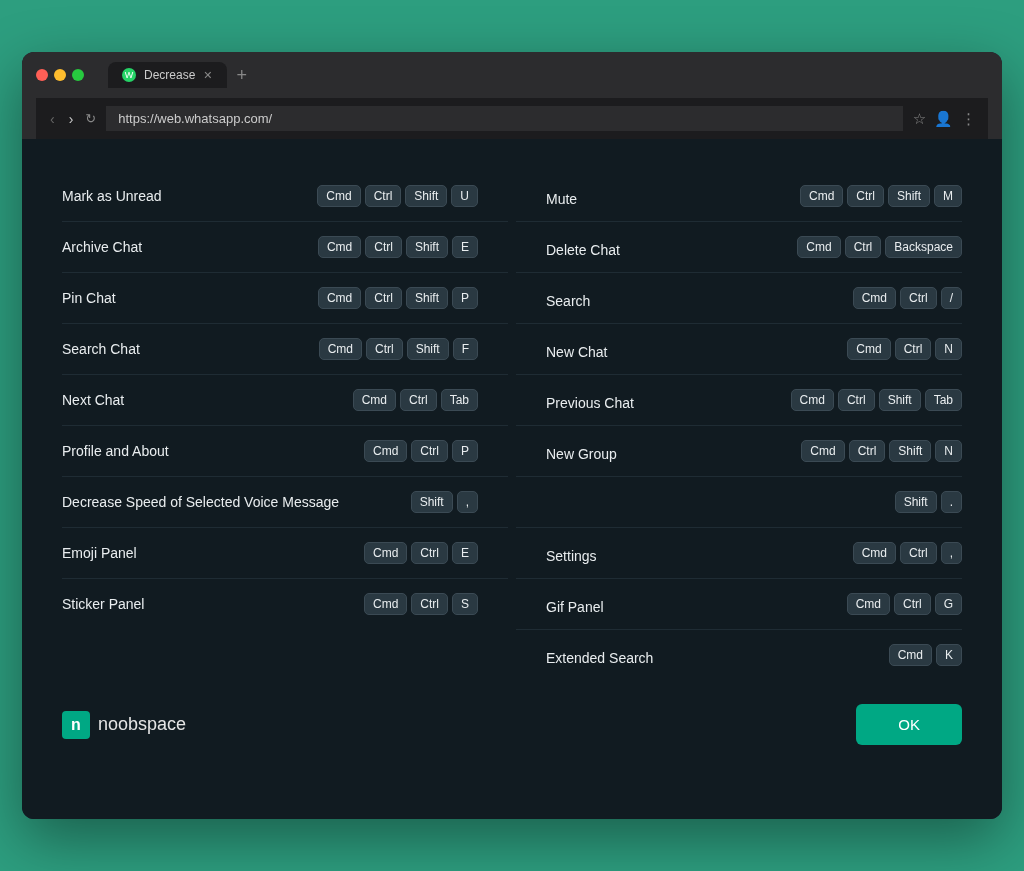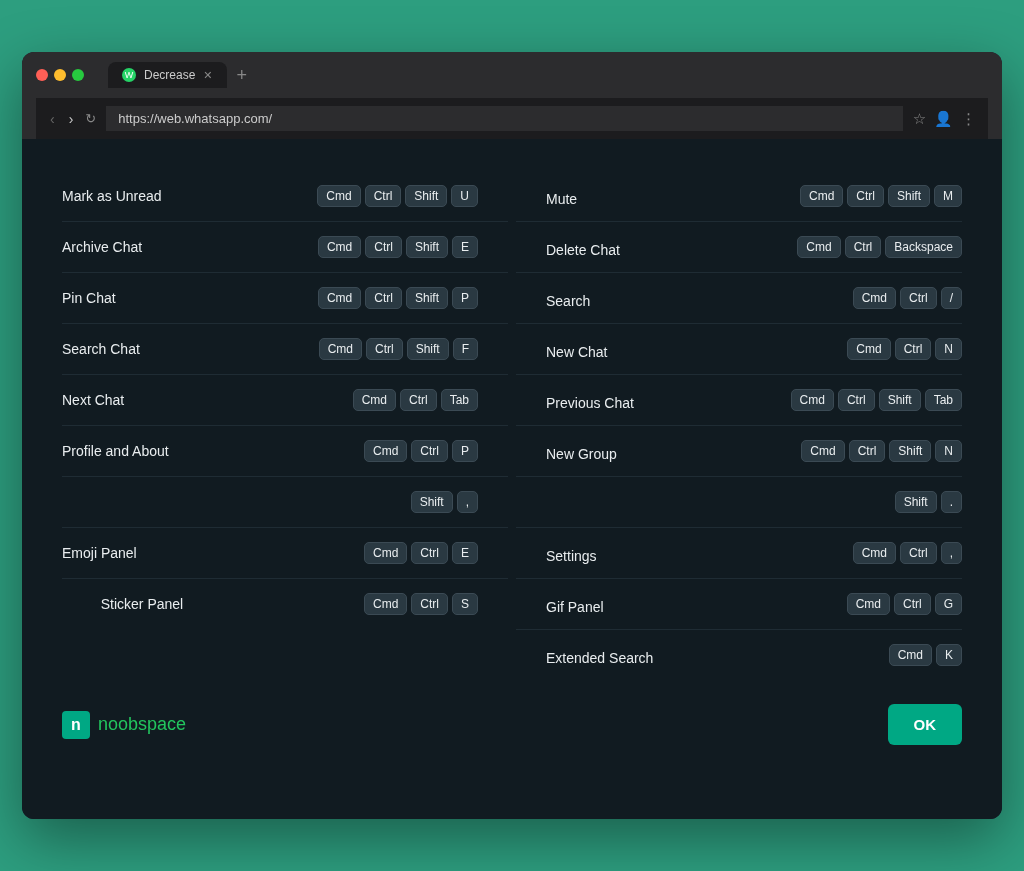--- a/index.html
+++ b/index.html
@@ -174,21 +174,20 @@
 
     .shortcut-row {
       display: flex;
       align-items: center;
       padding: 14px 0;
       border-bottom: 1px solid #1f2c34;
     }
 
     .shortcut-row:last-child {
       border-bottom: none;
-      text-align: center;
     }
 
     .shortcut-name {
       color: #e9edef;
       font-size: 14px;
       min-width: 160px;
       flex-shrink: 0;
     }
 
     .keys {
@@ -251,33 +250,33 @@
       border-radius: 4px;
       display: flex;
       align-items: center;
       justify-content: center;
       color: white;
       font-weight: 900;
       font-size: 16px;
     }
 
     .brand-name {
-      color: #22c55e;
+      color: #e5e5e5;
       font-size: 18px;
       font-weight: 400;
     }
 
     .ok-btn {
       background: #00a884;
       color: white;
       border: none;
       border-radius: 6px;
-      padding: 12px 26px;
+      padding: 12px 42px;
       font-size: 15px;
-      font-weight: 700;
+      font-weight: 400;
       cursor: pointer;
     }
 
     .left-col, .right-col {
       display: flex;
       flex-direction: column;
     }
   </style>
 </head>
 <body>
@@ -366,20 +365,21 @@
           </div>
           <div class="shortcut-row">
             <span class="shortcut-name">Profile and About</span>
             <div class="keys">
               <span class="key">Cmd</span>
               <span class="key">Ctrl</span>
               <span class="key">P</span>
             </div>
           </div>
           <div class="shortcut-row">
+            <span class="shortcut-name">Decrease Speed of Selected Voice Message</span>
             <div class="keys">
               <span class="key">Shift</span>
               <span class="key">,</span>
             </div>
           </div>
           <div class="shortcut-row">
             <span class="shortcut-name">Emoji Panel</span>
             <div class="keys">
               <span class="key">Cmd</span>
               <span class="key">Ctrl</span>

